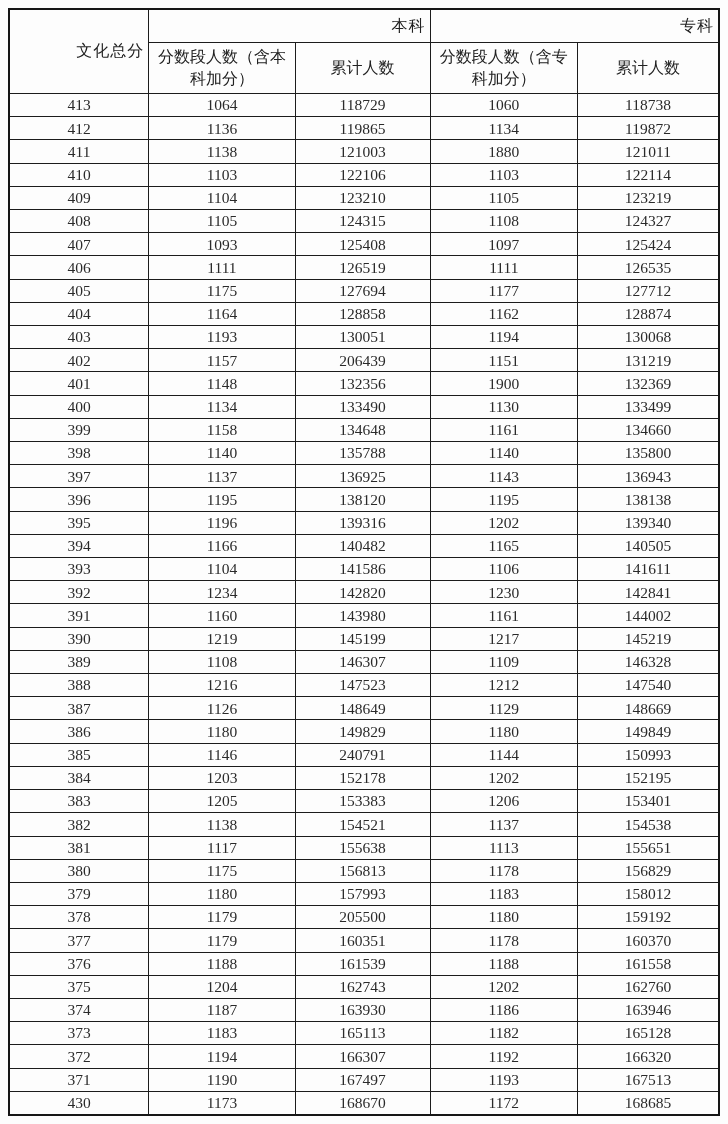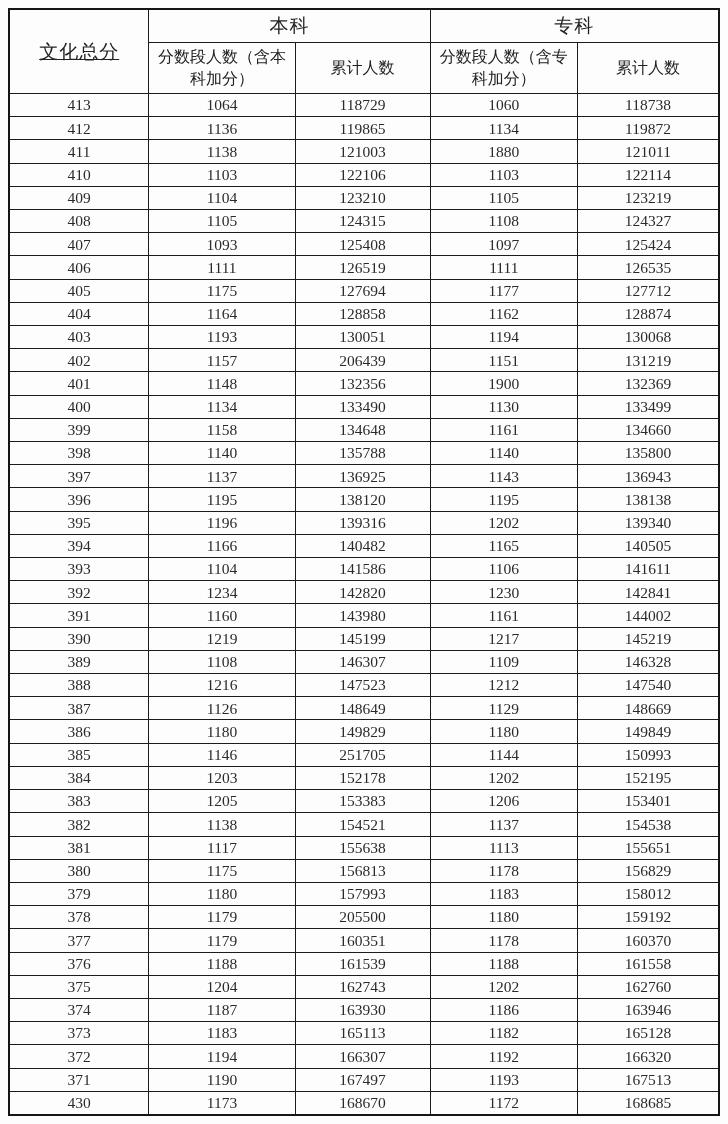--- a/index.html
+++ b/index.html
@@ -32,35 +32,35 @@
     text-align: center;
     vertical-align: middle;
     padding: 0 4px;
     overflow: hidden;
   }
   table.score-table {
     border: 2px solid #161616;
   }
   thead tr.group-row th {
     height: 32px;
-    font-size: 19px;
+    font-size: 16px;
     font-weight: normal;
     letter-spacing: 1px;
+    text-align: right;
   }
   thead tr.sub-row th {
     height: 50px;
     font-size: 16px;
     font-weight: normal;
     line-height: 1.35;
   }
   th.corner {
     font-size: 17px;
     font-weight: normal;
     letter-spacing: 1px;
-    text-decoration: underline;
   }
   tbody td {
     height: 21.9px;
     font-size: 15.5px;
     line-height: 1;
     color: #2a2a2a;
   }
   col.c1 { width: 19.7%; }
   col.c2 { width: 20.6%; }
   col.c3 { width: 19.0%; }
@@ -285,21 +285,21 @@
         <tr>
           <td>386</td>
           <td>1180</td>
           <td>149829</td>
           <td>1180</td>
           <td>149849</td>
         </tr>
         <tr>
           <td>385</td>
           <td>1146</td>
-          <td>251705</td>
+          <td>240791</td>
           <td>1144</td>
           <td>150993</td>
         </tr>
         <tr>
           <td>384</td>
           <td>1203</td>
           <td>152178</td>
           <td>1202</td>
           <td>152195</td>
         </tr>

